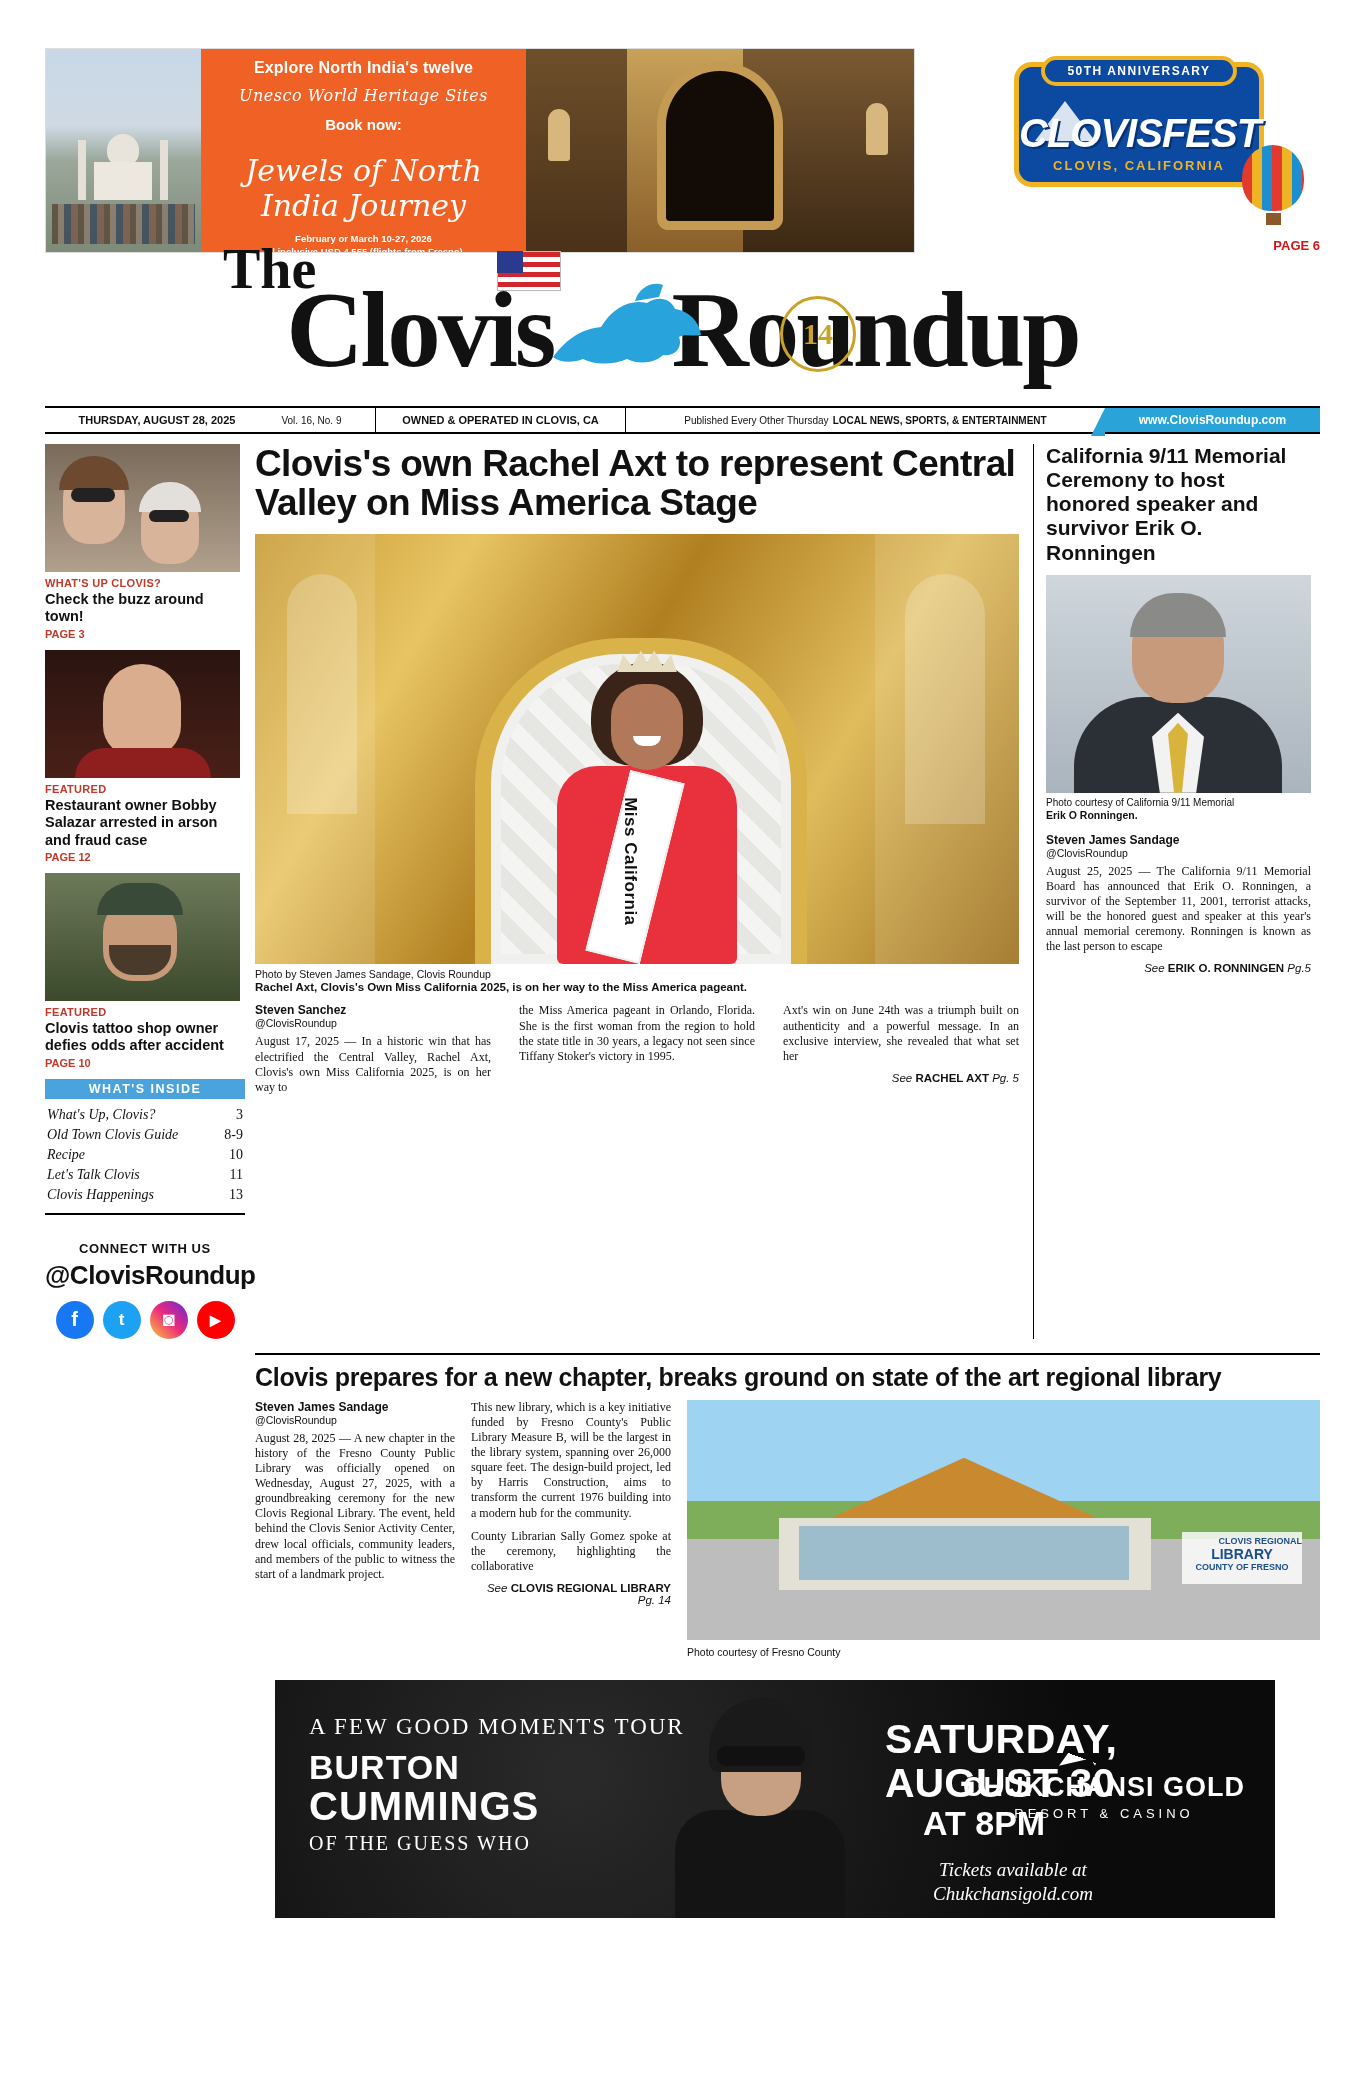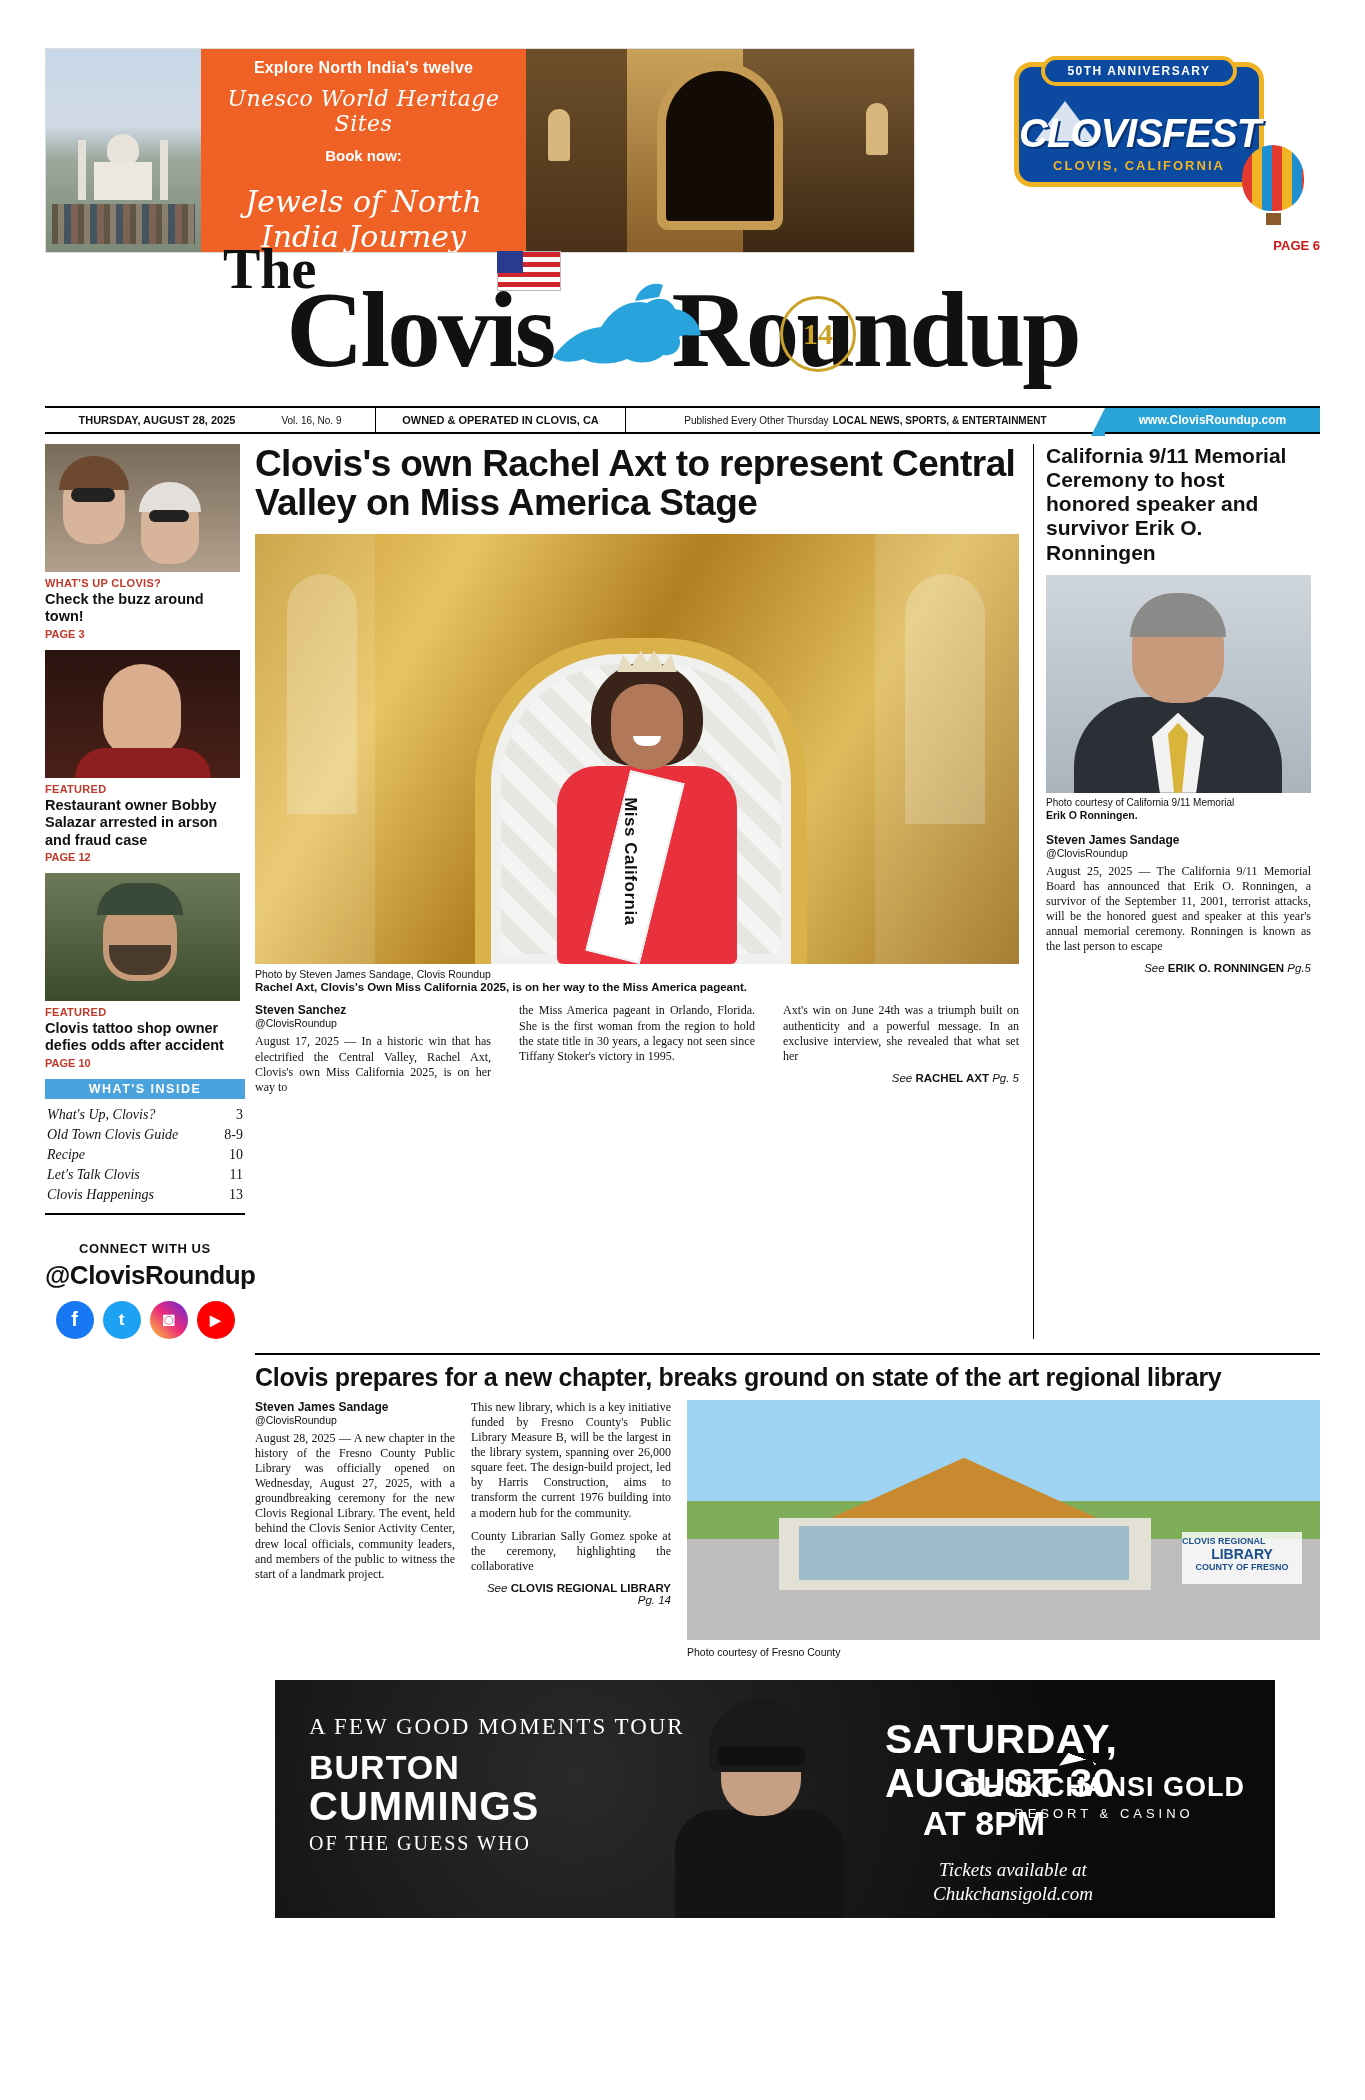--- a/index.html
+++ b/index.html
@@ -20,21 +20,21 @@
   .india-photo-left { width:155px; background:linear-gradient(#c8d8e8 0%,#cfd9e4 38%,#9aa79a 55%,#7d8a78 100%); position:relative; }
   .taj { position:absolute; left:28px; bottom:52px; width:98px; height:66px; }
   .taj .dome { position:absolute; left:33px; top:0; width:32px; height:32px; background:#e8e4dc; border-radius:50% 50% 42% 42%; }
   .taj .body { position:absolute; left:20px; top:28px; width:58px; height:38px; background:#ece8e0; }
   .taj .m1,.taj .m2 { position:absolute; top:6px; width:8px; height:60px; background:#e4e0d8; }
   .taj .m1 { left:4px; } .taj .m2 { right:4px; }
   .india-photo-left .people { position:absolute; bottom:8px; left:6px; right:6px; height:40px;
     background:repeating-linear-gradient(90deg,#5a4a3a 0 6px,#8a7a6a 6px 12px,#3a4a5a 12px 19px,#7a5a4a 19px 26px); opacity:.85; }
   .india-center { width:325px; background:#ef6124; color:#fff; text-align:center; padding:10px 8px 6px; }
   .india-center .l1 { font-family:"Liberation Sans",sans-serif; font-weight:bold; font-size:16px; letter-spacing:.2px; }
-  .india-center .script1 { font-family:"DejaVu Serif",serif; font-style:italic; font-size:22px; margin-top:9px; letter-spacing:.5px; }
+  .india-center .script1 { font-family:"DejaVu Serif",serif; font-style:italic; font-size:16px; margin-top:9px; letter-spacing:.5px; }
   .india-center .l2 { font-family:"Liberation Sans",sans-serif; font-weight:bold; font-size:15px; margin-top:11px; }
   .india-center .script2 { font-family:"DejaVu Serif",serif; font-style:italic; font-size:30px; margin-top:20px; }
   .india-center .sm { font-family:"Liberation Sans",sans-serif; font-size:9.5px; margin-top:10px; line-height:1.35; font-weight:bold; }
   .india-right { flex:1; position:relative; background:#2a1d16; overflow:hidden; }
   .india-right .panel { position:absolute; top:0; bottom:0; }
   .ir-a { left:0; width:26%; background:linear-gradient(#6d4f2a,#4a3118); }
   .ir-b { left:26%; width:30%; background:linear-gradient(#c8a15a,#8a5f2a); }
   .ir-c { left:56%; width:44%; background:linear-gradient(#7a5a32,#3c2814); }
   .arch { position:absolute; left:50%; transform:translateX(-50%); top:22px; width:108px; height:150px;
      background:#120b06; border-radius:54px 54px 4px 4px; box-shadow:0 0 0 9px #c59a52; }
@@ -151,21 +151,21 @@
   .lib-head { font-family:"Liberation Sans",sans-serif; font-weight:bold; font-size:25px; margin-top:8px; letter-spacing:-.3px; }
   .lib-grid { display:flex; gap:16px; margin-top:8px; }
   .lib-c { width:200px; }
   .lib-photo-wrap { flex:1; }
   .lib-photo { width:100%; height:240px; background:linear-gradient(#9fd3f2 0 42%,#7fae5a 42% 58%,#bdbdbd 58% 100%); position:relative; overflow:hidden; }
   .lib-roof { position:absolute; left:62px; top:58px; width:430px; height:70px; background:#c9892f;
      clip-path:polygon(14% 100%,50% 0,86% 100%); }
   .lib-wall { position:absolute; left:92px; top:118px; width:372px; height:72px; background:#e3e0d6; }
   .lib-glass { position:absolute; left:112px; top:126px; width:330px; height:54px; background:rgba(120,170,200,.65); }
   .lib-sign { position:absolute; right:18px; top:132px; width:120px; height:52px; background:rgba(255,255,255,.82); }
-  .lib-sign .s1 { font-family:"Liberation Sans",sans-serif; font-weight:bold; font-size:9px; color:#1b4f8a; text-align:left; margin-top:4px; }
+  .lib-sign .s1 { font-family:"Liberation Sans",sans-serif; font-weight:bold; font-size:9px; color:#1b4f8a; text-align:right; margin-top:4px; }
   .lib-sign .s2 { font-family:"Liberation Sans",sans-serif; font-weight:bold; font-size:14px; color:#1b4f8a; text-align:center; }
   .lib-sign .s3 { font-family:"Liberation Sans",sans-serif; font-weight:bold; font-size:9px; color:#1b4f8a; text-align:center; }
   .lib-credit { font-family:"Liberation Sans",sans-serif; font-size:10.5px; margin-top:6px; }
 
   
   .bottom-ad { margin:22px 45px 0 230px; height:238px; background:#a16207; position:relative; overflow:hidden; color:#fff; }
   .ba-grain { position:absolute; inset:0; background:radial-gradient(circle at 30% 40%, #2a2a2a 0%, #0b0b0b 70%); }
   .ba-tour { position:absolute; left:34px; top:34px; font-family:"Liberation Serif",serif; font-size:23px; letter-spacing:2px; }
   .ba-burton { position:absolute; left:34px; top:68px; font-family:"Liberation Sans",sans-serif; font-weight:bold; font-size:34px; letter-spacing:1px; }
   .ba-cummings { position:absolute; left:34px; top:104px; font-family:"Liberation Sans",sans-serif; font-weight:bold; font-size:40px; letter-spacing:1px; }

